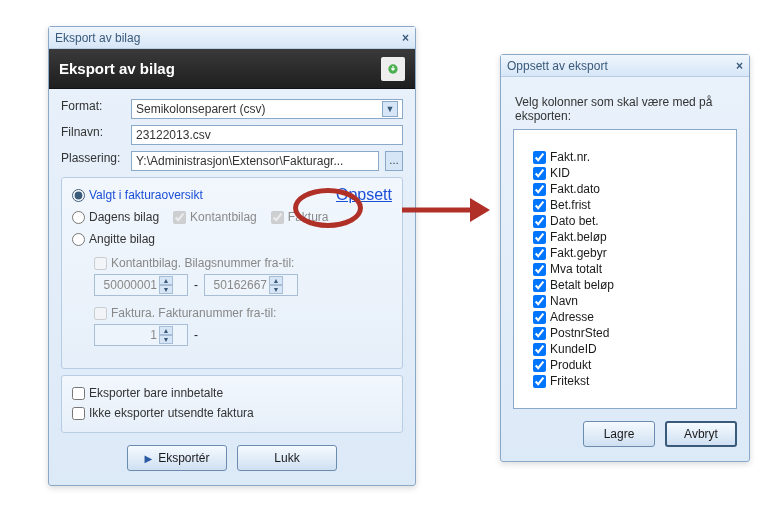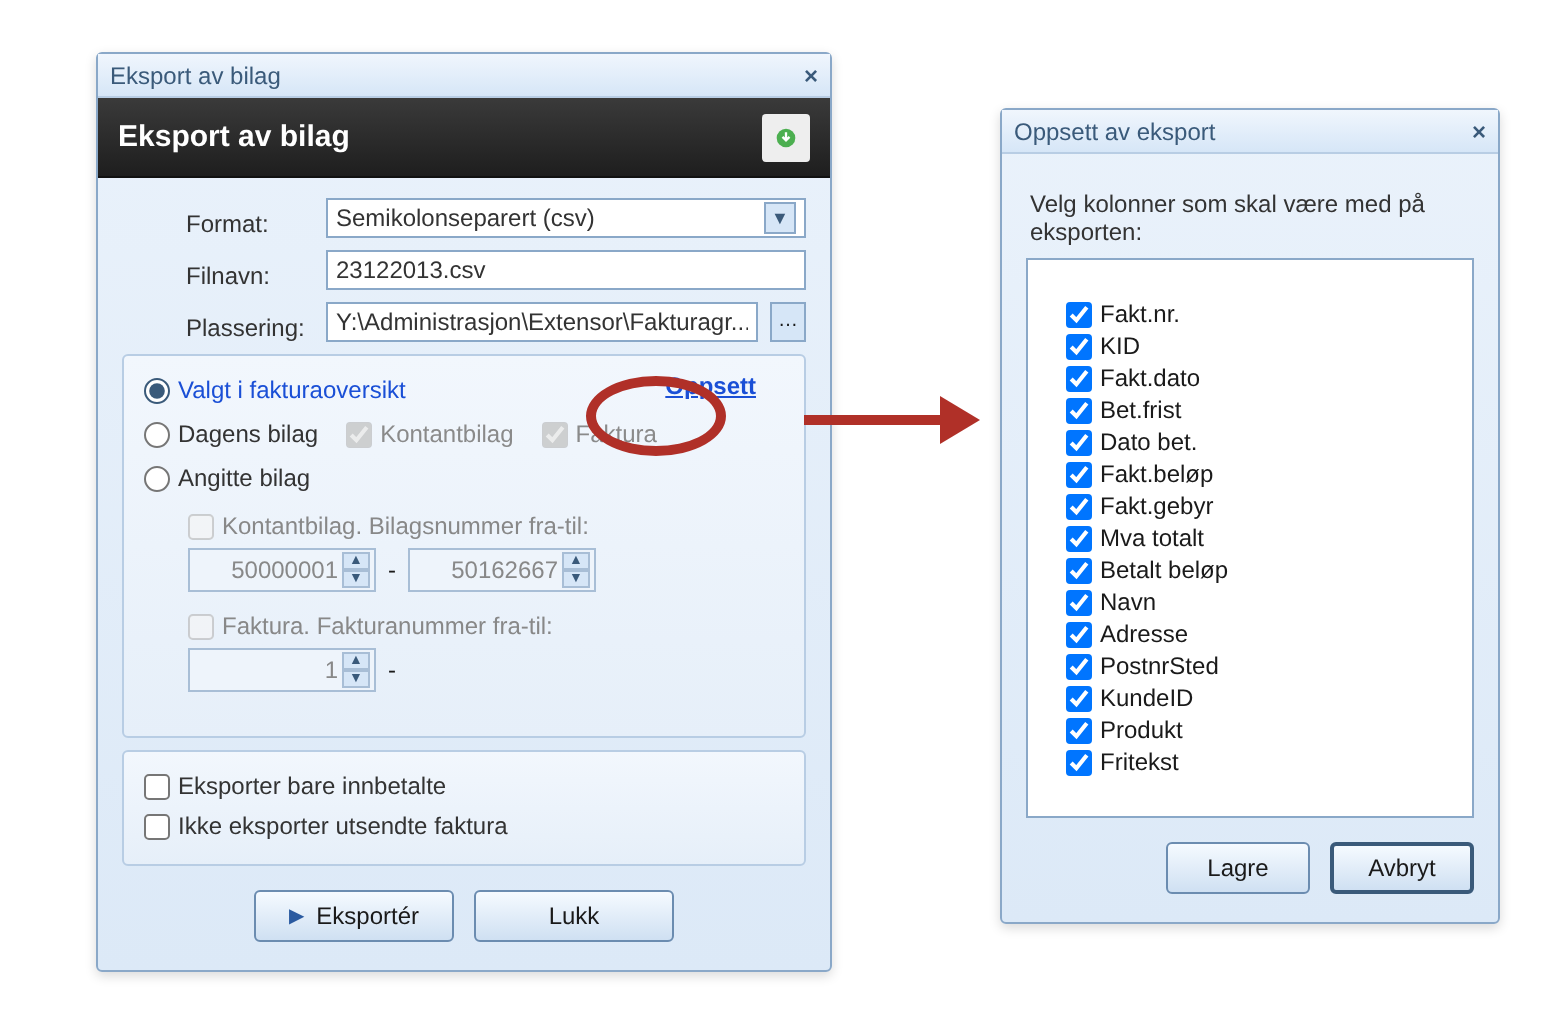--- a/index.html
+++ b/index.html
@@ -27,54 +27,54 @@
   height: 40px; background: linear-gradient(#3a3a3a,#1e1e1e);
   color:#fff; font-weight:bold; font-size:15px;
   display:flex; align-items:center; padding:0 10px; justify-content:space-between;
   border-bottom:1px solid #111;
 }
 .bigheader .icon { width:24px; height:24px; background:#eee; border-radius:2px; display:flex;align-items:center;justify-content:center; }
 .bigheader .icon svg{width:14px;height:14px;}
 
 .body { padding: 10px 12px 14px; font-size: 12px; color:#1a1a1a; }
 
-.row { display:flex; align-items:flex-end; margin-bottom:6px; gap:6px;margin-left:32px; }
+.row { display:flex; align-items:flex-start; margin-bottom:6px; gap:6px; }
 .row label.lbl { width:64px; color:#333; }
 
 .textinput, .select {
   flex:1; height:20px; border:1px solid #8aa8c8; background:#fff; font-size:12px;
   padding:0 4px; color:#333;
 }
 .select { display:flex; align-items:center; justify-content:space-between; }
 .select .dd { width:16px; height:16px; background:#d6e6f7; border:1px solid #8aa8c8; display:flex;align-items:center;justify-content:center; font-size:9px; color:#3a5a7a;}
 .browse { width:18px; height:20px; border:1px solid #8aa8c8; background:#d6e6f7; font-size:10px; text-align:center; line-height:18px; cursor:pointer; }
 
 .group {
   border:1px solid #b8cde4; border-radius:3px; padding:10px 10px 12px; margin-top:6px;
   background: linear-gradient(#f2f7fd,#e6eff9);
   position:relative;
 }
-.link { color:#1a4fd6; text-decoration:underline; position:absolute; right:24px; top:8px; font-size:12px;font-weight:bold;}
+.link { color:#1a4fd6; text-decoration:underline; position:absolute; right:10px; top:8px; font-size:16px;}
 
 .redring {
   position:absolute; width:70px; height:40px; border:5px solid #b03028; border-radius:50%;
   left:293px; top:188px; pointer-events:none;
 }
 
 .radio, .check { display:flex; align-items:center; gap:4px; font-size:12px; color:#333; }
 .radio input, .check input { accent-color:#3a5a7a; }
 .check.disabled { color:#8a8a8a; }
 .check.disabled input { accent-color:#aaa; }
 
 .subgroup { margin-left:22px; margin-top:10px; }
 .sublabel { display:flex; align-items:center; gap:4px; font-size:12px; color:#888; margin-bottom:4px;}
 .numrow { display:flex; align-items:center; gap:6px; margin-bottom:10px;}
 .numbox {
   width:94px; height:22px; border:1px solid #a8bed6; background:#eef4fb;
-  display:flex; align-items:center; justify-content:flex-end; padding-right:2px;
+  display:flex; align-items:center; justify-content:flex-end; padding-right:14px;
   font-size:12px; color:#888;
 }
 .spin { width:14px; display:flex; flex-direction:column; margin-left:2px;}
 .spin div{height:9px; border:1px solid #a8bed6; background:#d6e6f7; font-size:7px; text-align:center; line-height:7px; color:#3a5a7a;}
 
 .btn {
   height:26px; border:1px solid #6b8cb0; border-radius:3px;
   background:linear-gradient(#f5faff,#cfe0f2);
   font-size:12px; color:#1a1a1a; cursor:pointer;
   display:inline-flex; align-items:center; justify-content:center; gap:6px;

